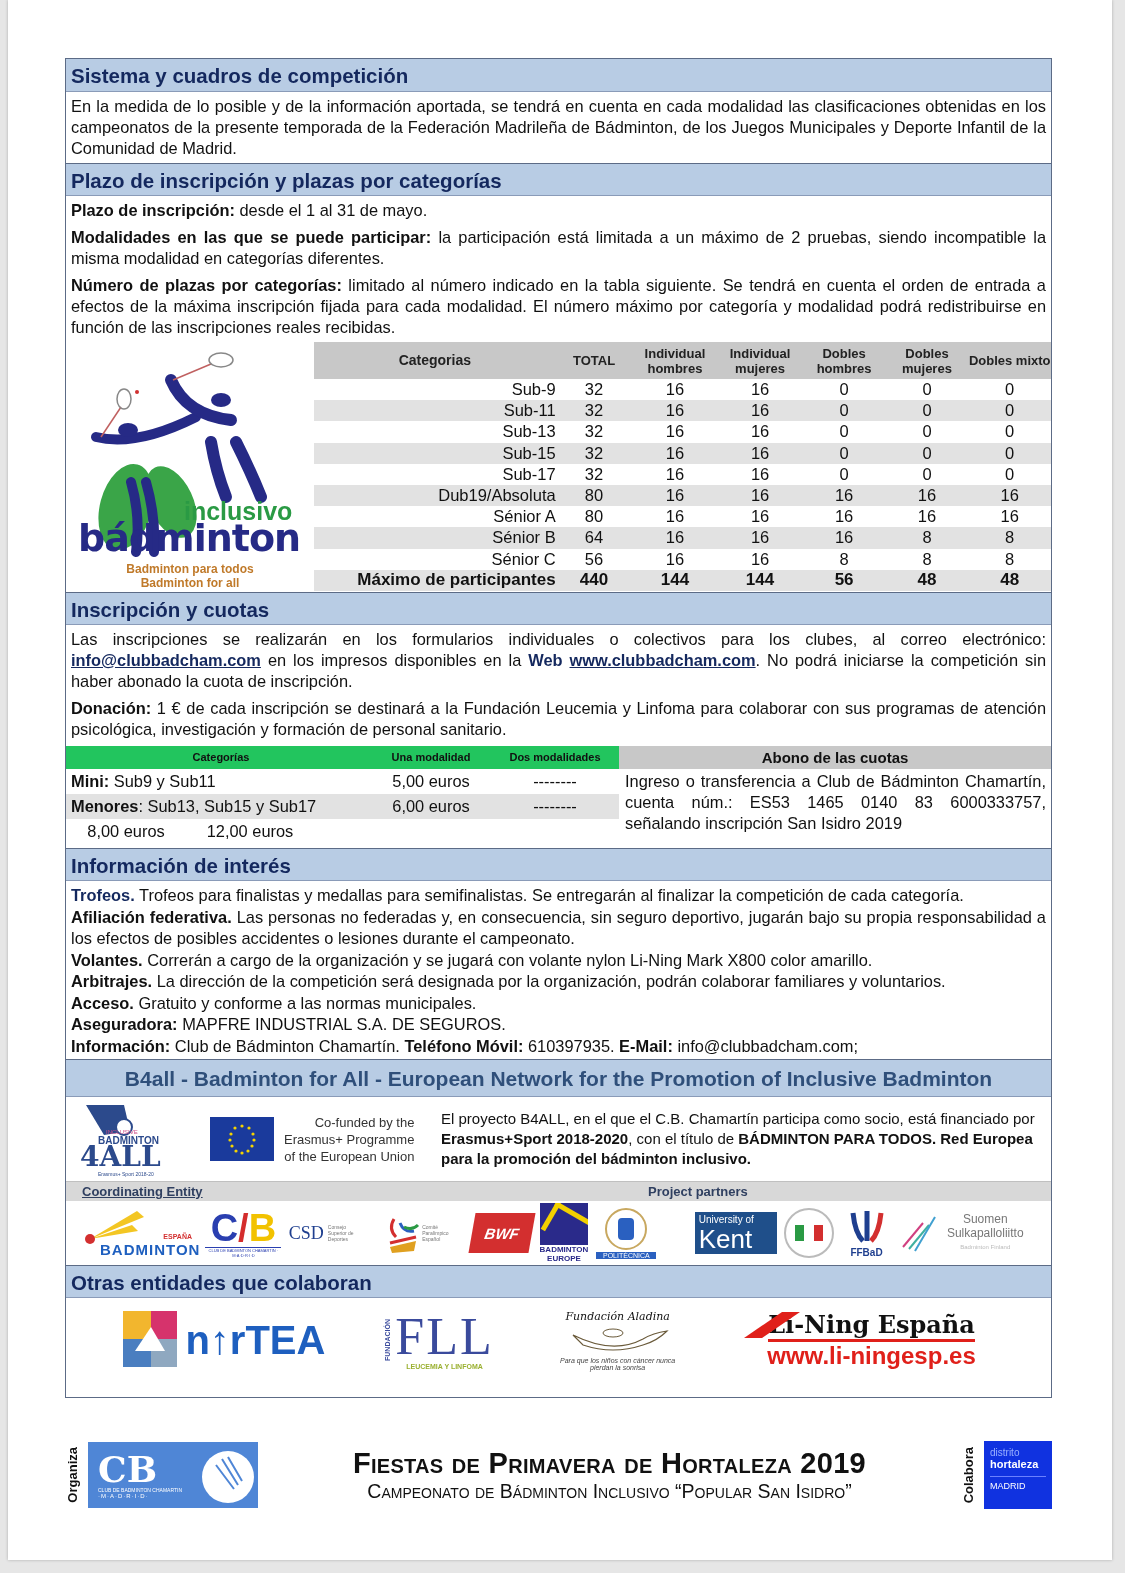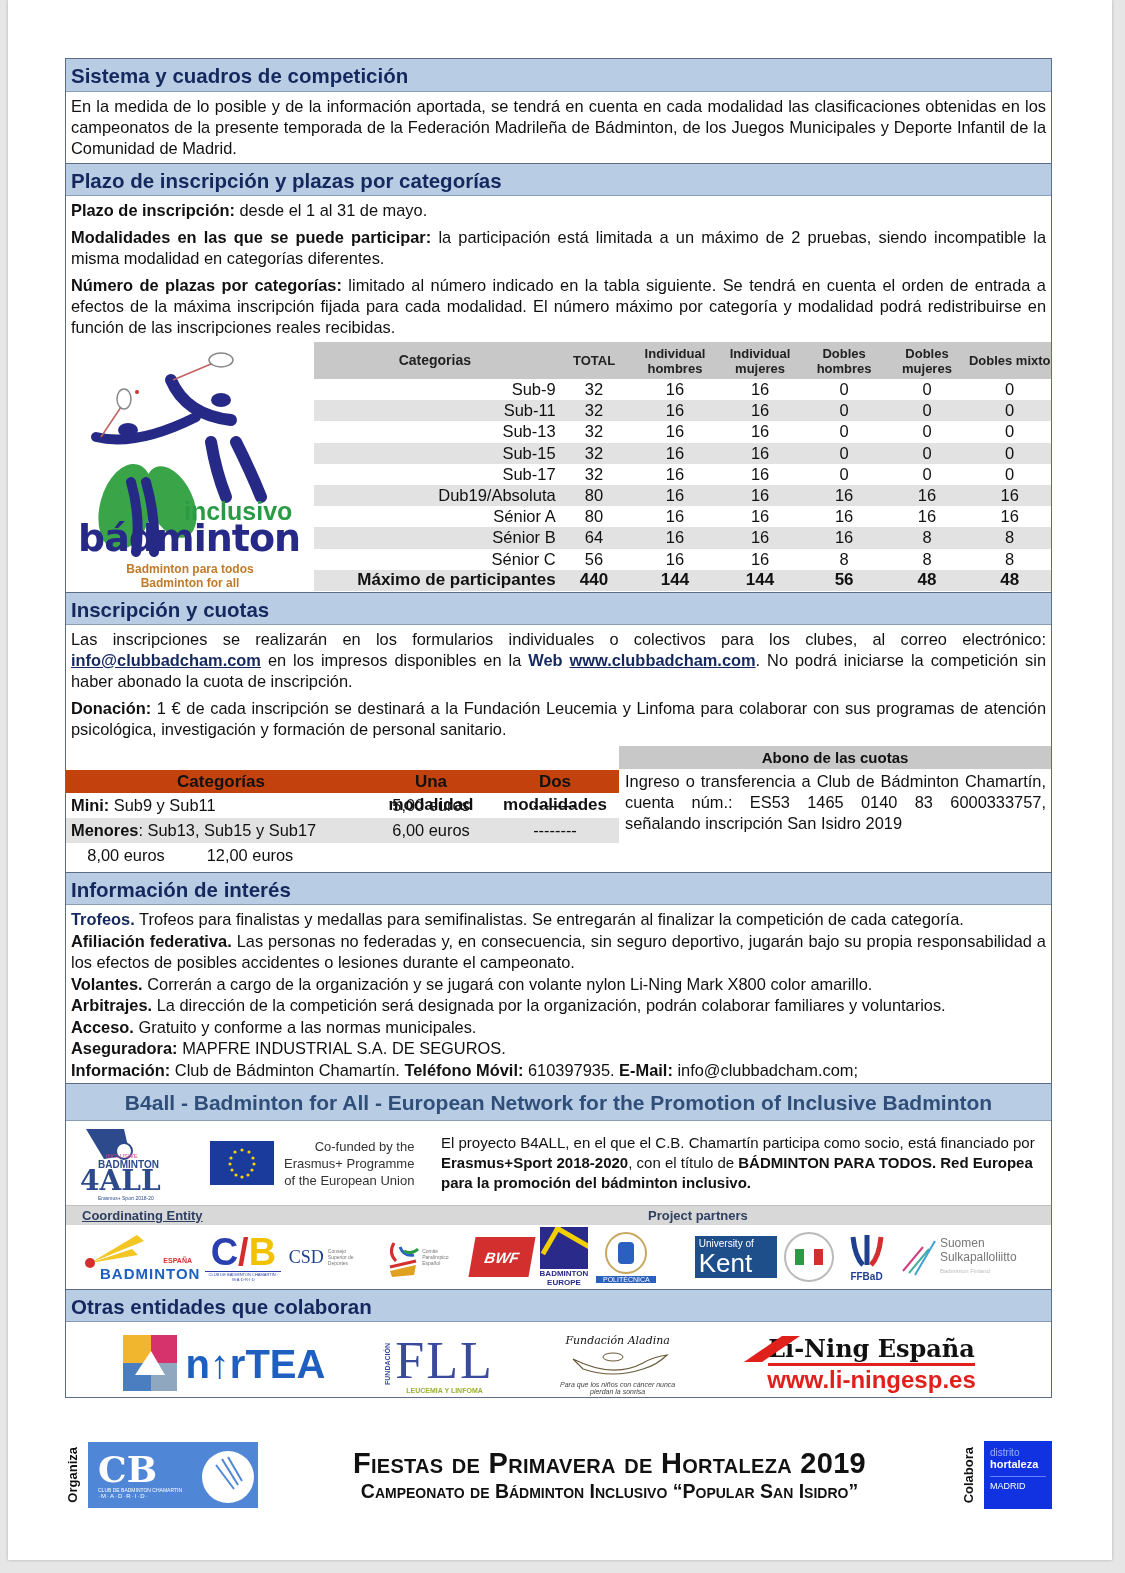--- a/index.html
+++ b/index.html
@@ -19,42 +19,42 @@
   .plazas { display: flex; height: 250px; margin-top: 4px; }
   .logo-box { width: 248px; position: relative; }
   table.grid { width: 737px; border-collapse: collapse; font-size: 16.5px; }
   table.grid th { background: #c8c8c8; font-size: 13px; font-weight: bold; line-height: 15px; height: 37px; color: #222; }
   table.grid td { height: 21.2px; text-align: center; padding: 0; }
   table.grid td.cat { text-align: right; padding-left: 5px; }
   table.grid tr.alt td { background: #e2e2e2; }
   table.grid tr.total td { font-weight: bold; font-size: 17px; background: #e2e2e2; }
   .fees { display: flex; margin-top: 6px; font-size: 16.4px; }
   .fees-left { width: 553px; }
-  .fees-head { display: flex; background: #c2410c; height: 23px; line-height: 23px; font-size: 17px; font-weight: bold; margin-top: 24px; }
+  .fees-head { display: flex; background: #22c55e; height: 23px; line-height: 23px; font-size: 11px; font-weight: bold; }
   .fees-row { display: flex; height: 25px; line-height: 25px; }
   .fees-row.alt { background: #e2e2e2; }
   .fc1 { width: 305px; padding-left: 5px; }
   .fc2 { width: 120px; text-align: center; }
   .fc3 { width: 128px; text-align: center; }
   .fees-right { flex: 1; }
   .fees-right .fh { background: #c8c8c8; height: 23px; line-height: 23px; font-size: 15px; font-weight: bold; text-align: center; }
   .fees-right .ft { padding: 2px 5px 0 6px; line-height: 21px; text-align: justify; text-align-last: left; }
   .info-lines { padding: 4px 5px 2px; font-size: 16.4px; line-height: 21.5px; }
   .info-lines div { text-align: justify; }
   .b4all-body { display: flex; height: 84px; align-items: center; }
   .b4all-logos { width: 375px; display: flex; align-items: center; padding-left: 10px; }
   .b4all-text { flex: 1; font-size: 15px; line-height: 20px; padding-right: 8px; }
   .partners-head { display: flex; background: #d8d8d8; height: 20px; line-height: 20px; font-size: 13px; font-weight: bold; color: #2f3f60; border-top: 1px solid #c0c0c0; }
   .partners { display: flex; align-items: center; height: 64px; justify-content: space-between; padding: 0 12px; }
   .others { display: flex; align-items: center; height: 84px; justify-content: space-around; padding: 0 20px; }
   .footer { position: absolute; left: 57px; top: 1425px; width: 987px; height: 100px; display: flex; align-items: center; }
   .vert { writing-mode: vertical-rl; transform: rotate(180deg); font-weight: bold; font-size: 13px; }
   .footer-title { flex: 1; text-align: center; }
   .ft1 { font-size: 29px; font-weight: bold; letter-spacing: 0.3px; }
-  .ft2 { font-size: 19.5px; font-weight: bold; margin-top: 0; }
+  .ft2 { font-size: 19.5px; font-weight: normal; margin-top: 0; }
   .sc { font-variant: small-caps; }
 </style>
 </head>
 <body>
 
 <div class="paper">
   <div class="frame">
 
     <div class="sec-head">Sistema y cuadros de competición</div>
     <div class="para mt4" style="padding-bottom:4px;">En la medida de lo posible y de la información aportada, se tendrá en cuenta en cada modalidad las clasificaciones obtenidas en los campeonatos de la presente temporada de la Federación Madrileña de Bádminton, de los Juegos Municipales y Deporte Infantil de la Comunidad de Madrid.</div>
@@ -348,21 +348,21 @@
             <path d="M34 4 q-2 20 -10 28" stroke="#d32f2f" stroke-width="5" fill="none"></path>
           </svg>
         <div style="font-size:10px;font-weight:bold;color:#1f3f8f;">FFBaD</div>
       </div>
       <div style="width:140px;display:flex;align-items:center;">
         <svg width="40" height="40">
             <path d="M4 34 L24 10" stroke="#d04080" stroke-width="2"></path>
             <path d="M10 36 L30 12" stroke="#40b0a0" stroke-width="2"></path>
             <path d="M16 38 L36 4" stroke="#40a0d0" stroke-width="2"></path>
           </svg>
-        <div style="font-size:12px;color:#777;line-height:14px;margin-left:1px;">
+        <div style="font-size:12px;color:#777;line-height:14px;margin-left:8px;text-align:center;">
           <div>Suomen</div>
           <div>Sulkapalloliitto</div>
           <div style="font-size:6px;color:#bbb;">Badminton Finland</div>
         </div>
       </div>
     </div>
 
     <div class="sec-head">Otras entidades que colaboran</div>
     <div class="others">
       <div style="display:flex;align-items:center;">

